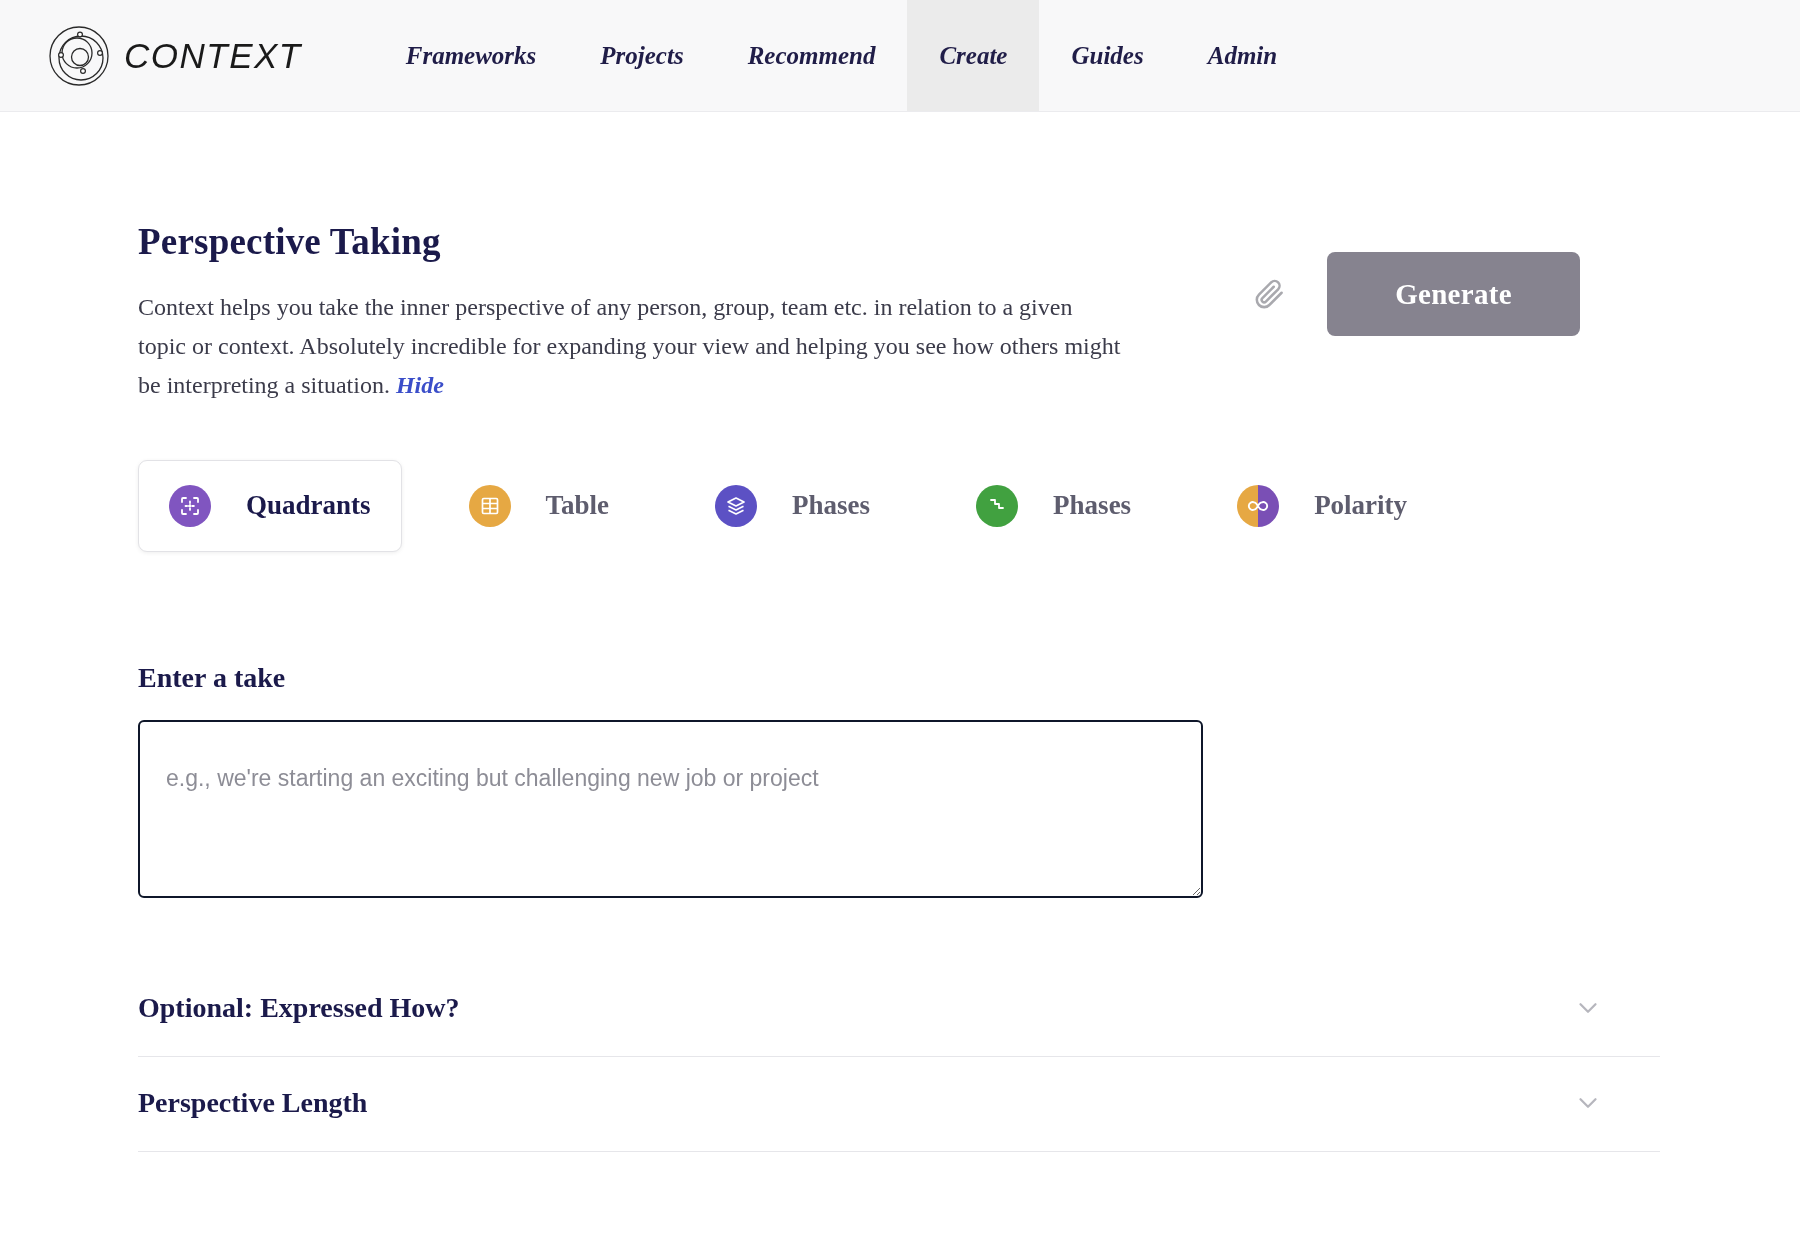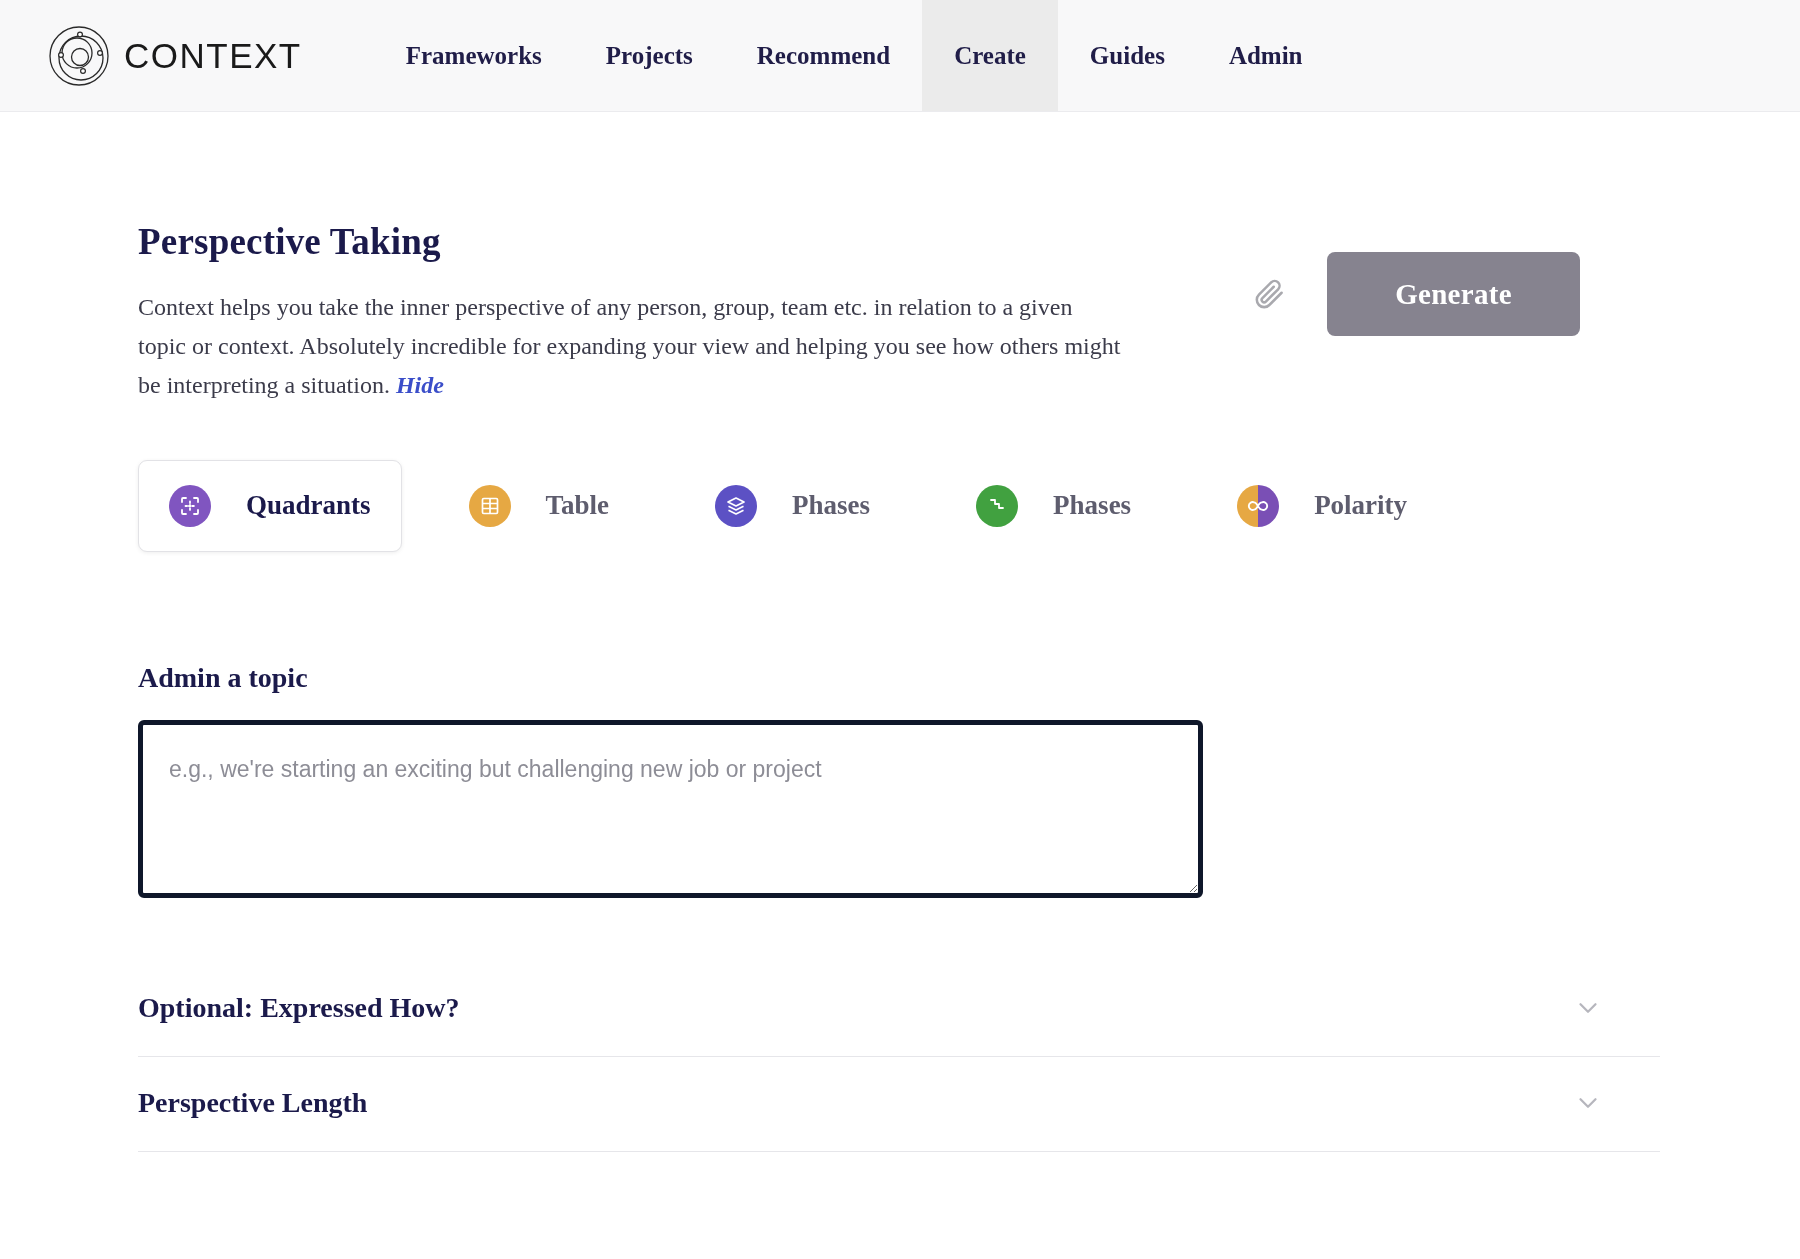--- a/index.html
+++ b/index.html
@@ -13,20 +13,21 @@
   }
 
   
   .header {
     height: 112px;
     background: #f8f8f9;
     border-bottom: 1px solid #ebebee;
     display: flex;
     align-items: stretch;
     position: relative;
+    font-style: italic;
   }
   .brand {
     display: flex;
     align-items: center;
     gap: 14px;
     padding-left: 48px;
     padding-right: 30px;
   }
   .brand-logo { width: 62px; height: 62px; display: block; flex: none; }
   .brand-name {
@@ -148,23 +149,23 @@
   .field-label {
     font-size: 28px;
     font-weight: 700;
     color: #1b1a4b;
     margin-top: 110px;
     margin-bottom: 26px;
   }
   .topic-input {
     width: 1065px;
     height: 178px;
-    border: 5px solid #0f172a;
+    border: 2px solid #0f172a;
     border-radius: 6px;
-    padding: 28px 26px;
+    padding: 40px 26px;
     font-family: "Liberation Sans", sans-serif;
     font-size: 23px;
     color: #000000;
     background: #ffffff;
     resize: vertical;
     outline: none;
     line-height: 1.4;
   }
   .topic-input::placeholder { color: #8d8d96; }
 
@@ -291,21 +292,21 @@
             <path d="M21 0A21 21 0 0021 42z" fill="#e6a843"></path>
             <path d="M21 0a21 21 0 010 42z" fill="#7a4fb5"></path>
             <path d="M17.2 17.4a3.9 3.9 0 100 7.2c3.3 0 4-7.2 7.6-7.2a3.9 3.9 0 110 7.2c-3.6 0-4.3-7.2-7.6-7.2z" fill="none" stroke="#ffffff" stroke-width="1.9"></path>
           </svg>
         </span>
         <span class="tab-label">Polarity</span>
       </div>
     </div>
 
     
-    <div class="field-label">Admin a topic</div>
+    <div class="field-label">Enter a take</div>
     <textarea class="topic-input" placeholder="e.g., we're starting an exciting but challenging new job or project" style=""></textarea>
 
     
     <div class="accordion">
       <div class="acc-row">
         <span class="acc-title">Optional: Expressed How?</span>
         <svg class="chev" width="30" height="30" viewBox="0 0 24 24" fill="none" stroke="#b6b6bd" stroke-width="1.8" stroke-linecap="round" stroke-linejoin="round">
           <path d="M6 9l6 6 6-6"></path>
         </svg>
       </div>

